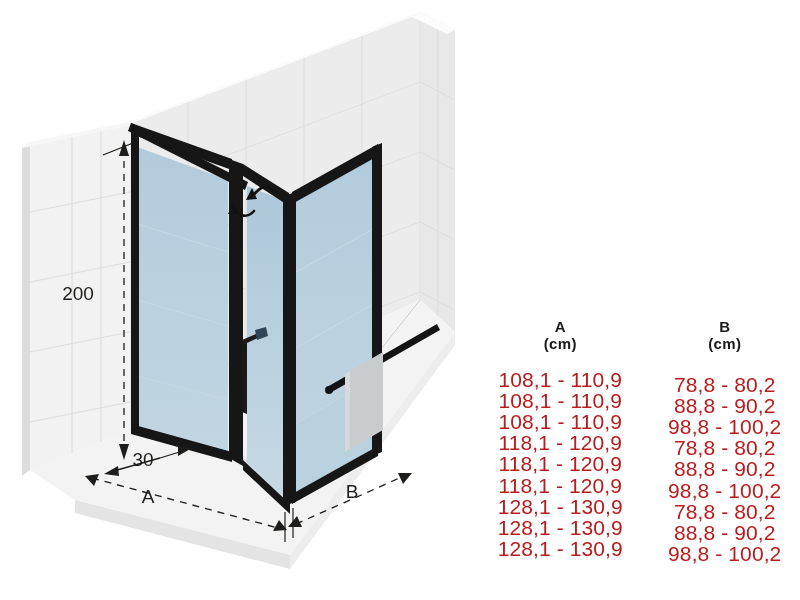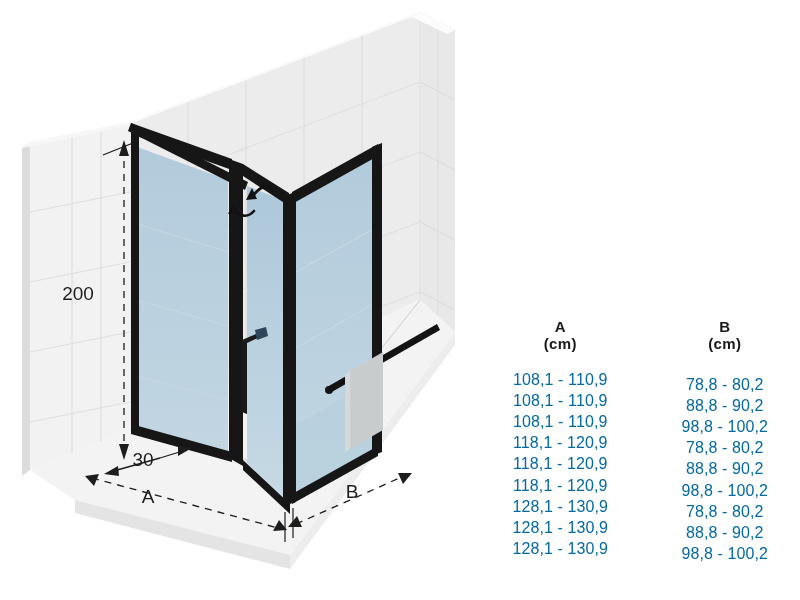--- a/index.html
+++ b/index.html
@@ -29,22 +29,22 @@
   .spec-head .col .c1{display:block;}
   .spec-head .col .c2{display:block;}
   .spec-rows{margin-top:17px;}
   .spec-row{
     display:flex;
     height:21.2px;
     align-items:center;
   }
   .spec-row .cell{
     flex:1;text-align:center;
-    font-size:16px;
-    color:#0369a1;
+    font-size:21px;
+    color:#b91c1c;
     letter-spacing:.1px;
     white-space:nowrap;
   }
   .spec-head .colA{transform:translateX(-4px);}
   .spec-head .colB{transform:translateX(8px);}
   .spec-row .cellA{transform:translateX(-4px);}
   .spec-row .cellB{transform:translateX(8px);margin-top:10px;}
   svg{display:block;}
   .dimtext{
     font-family:"Liberation Sans", sans-serif;

